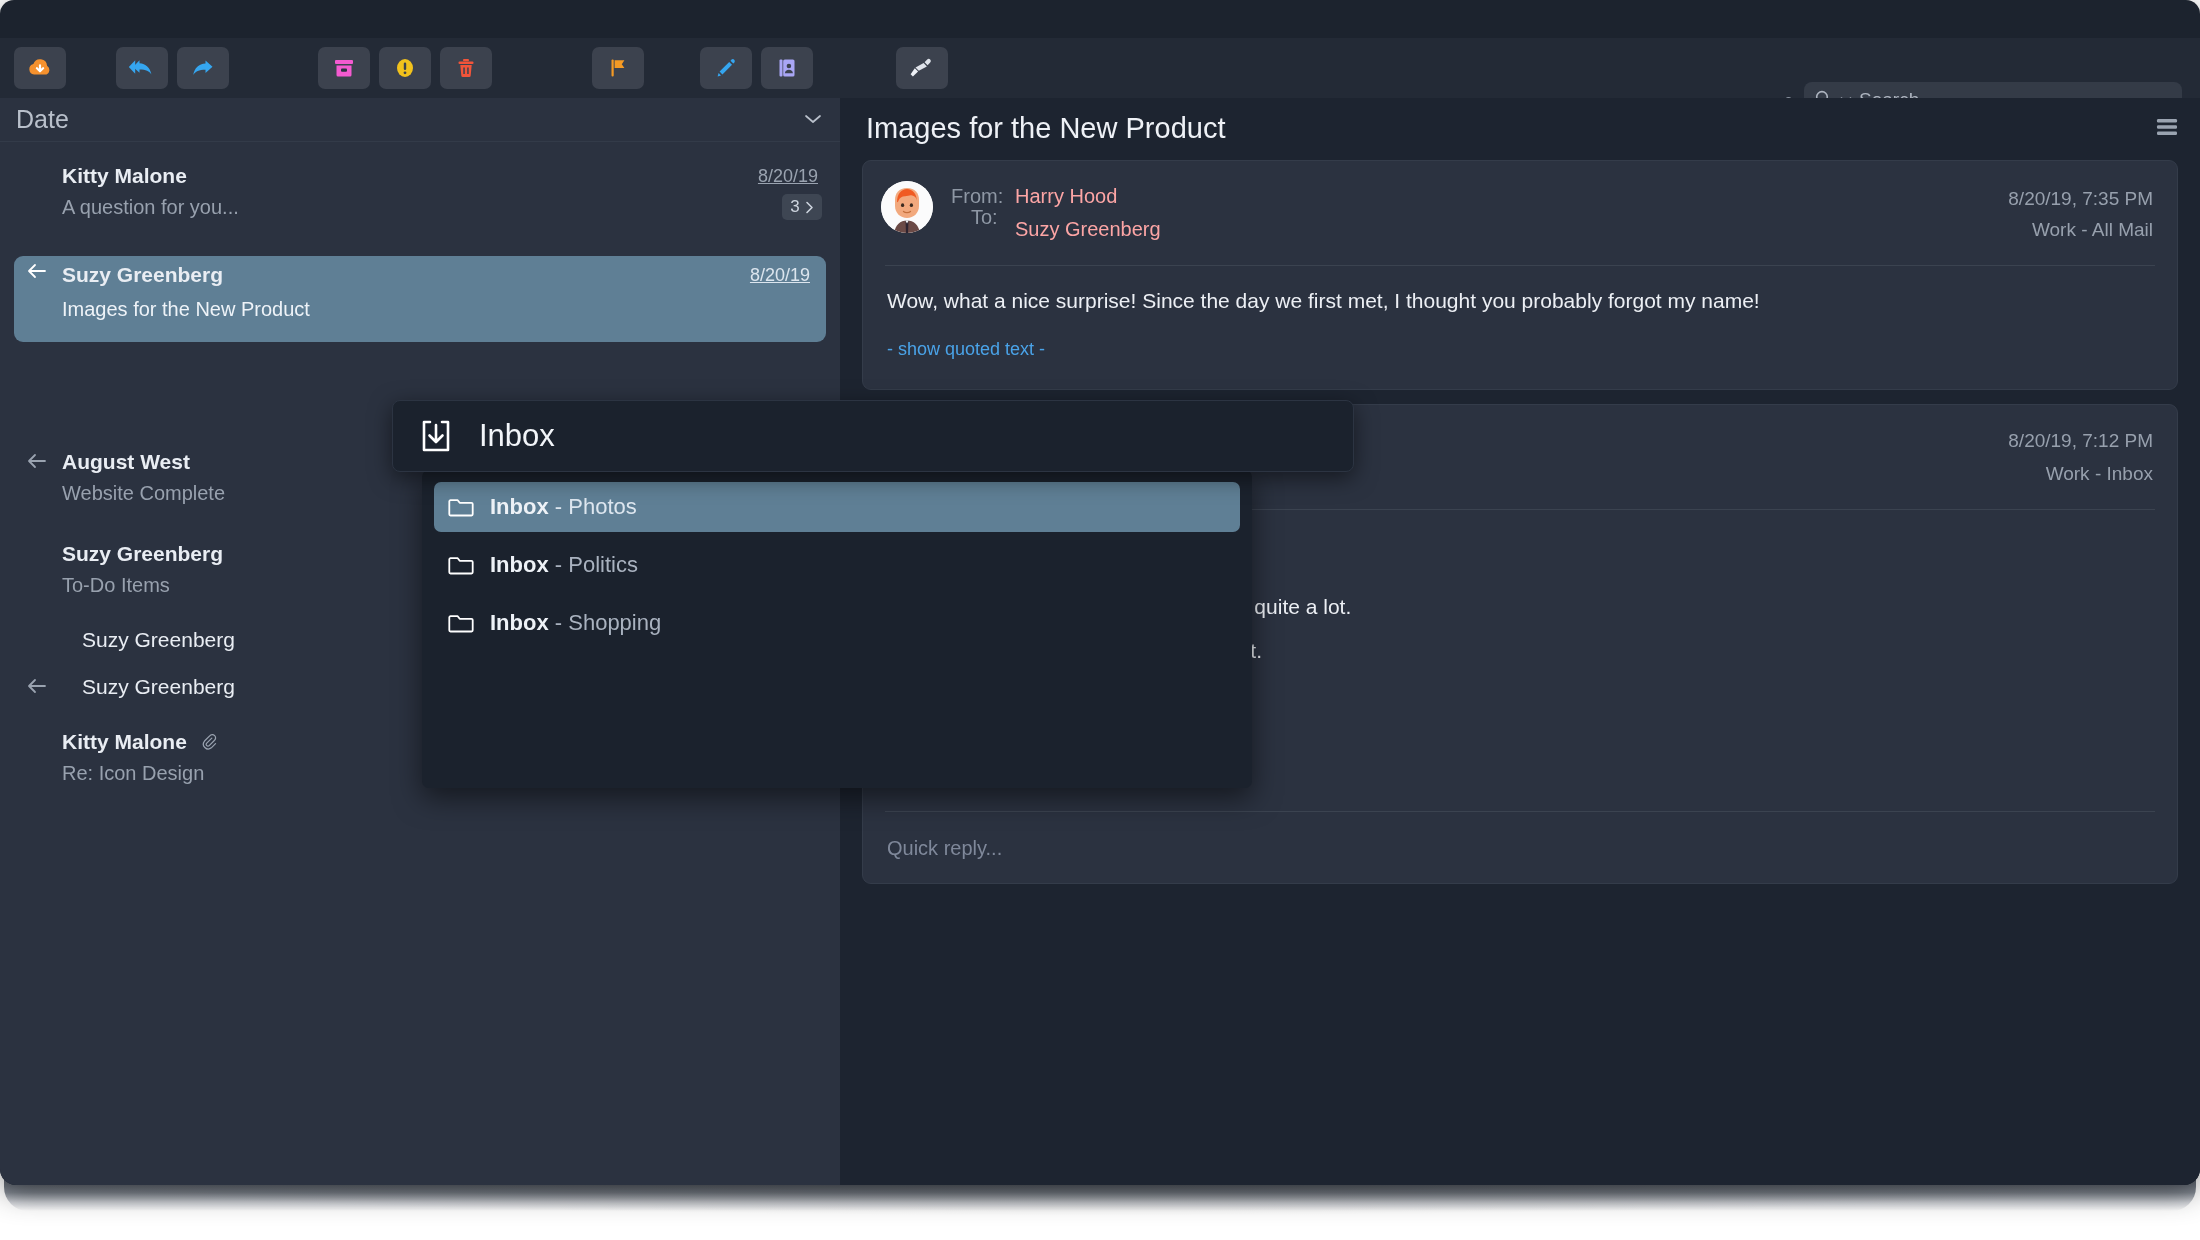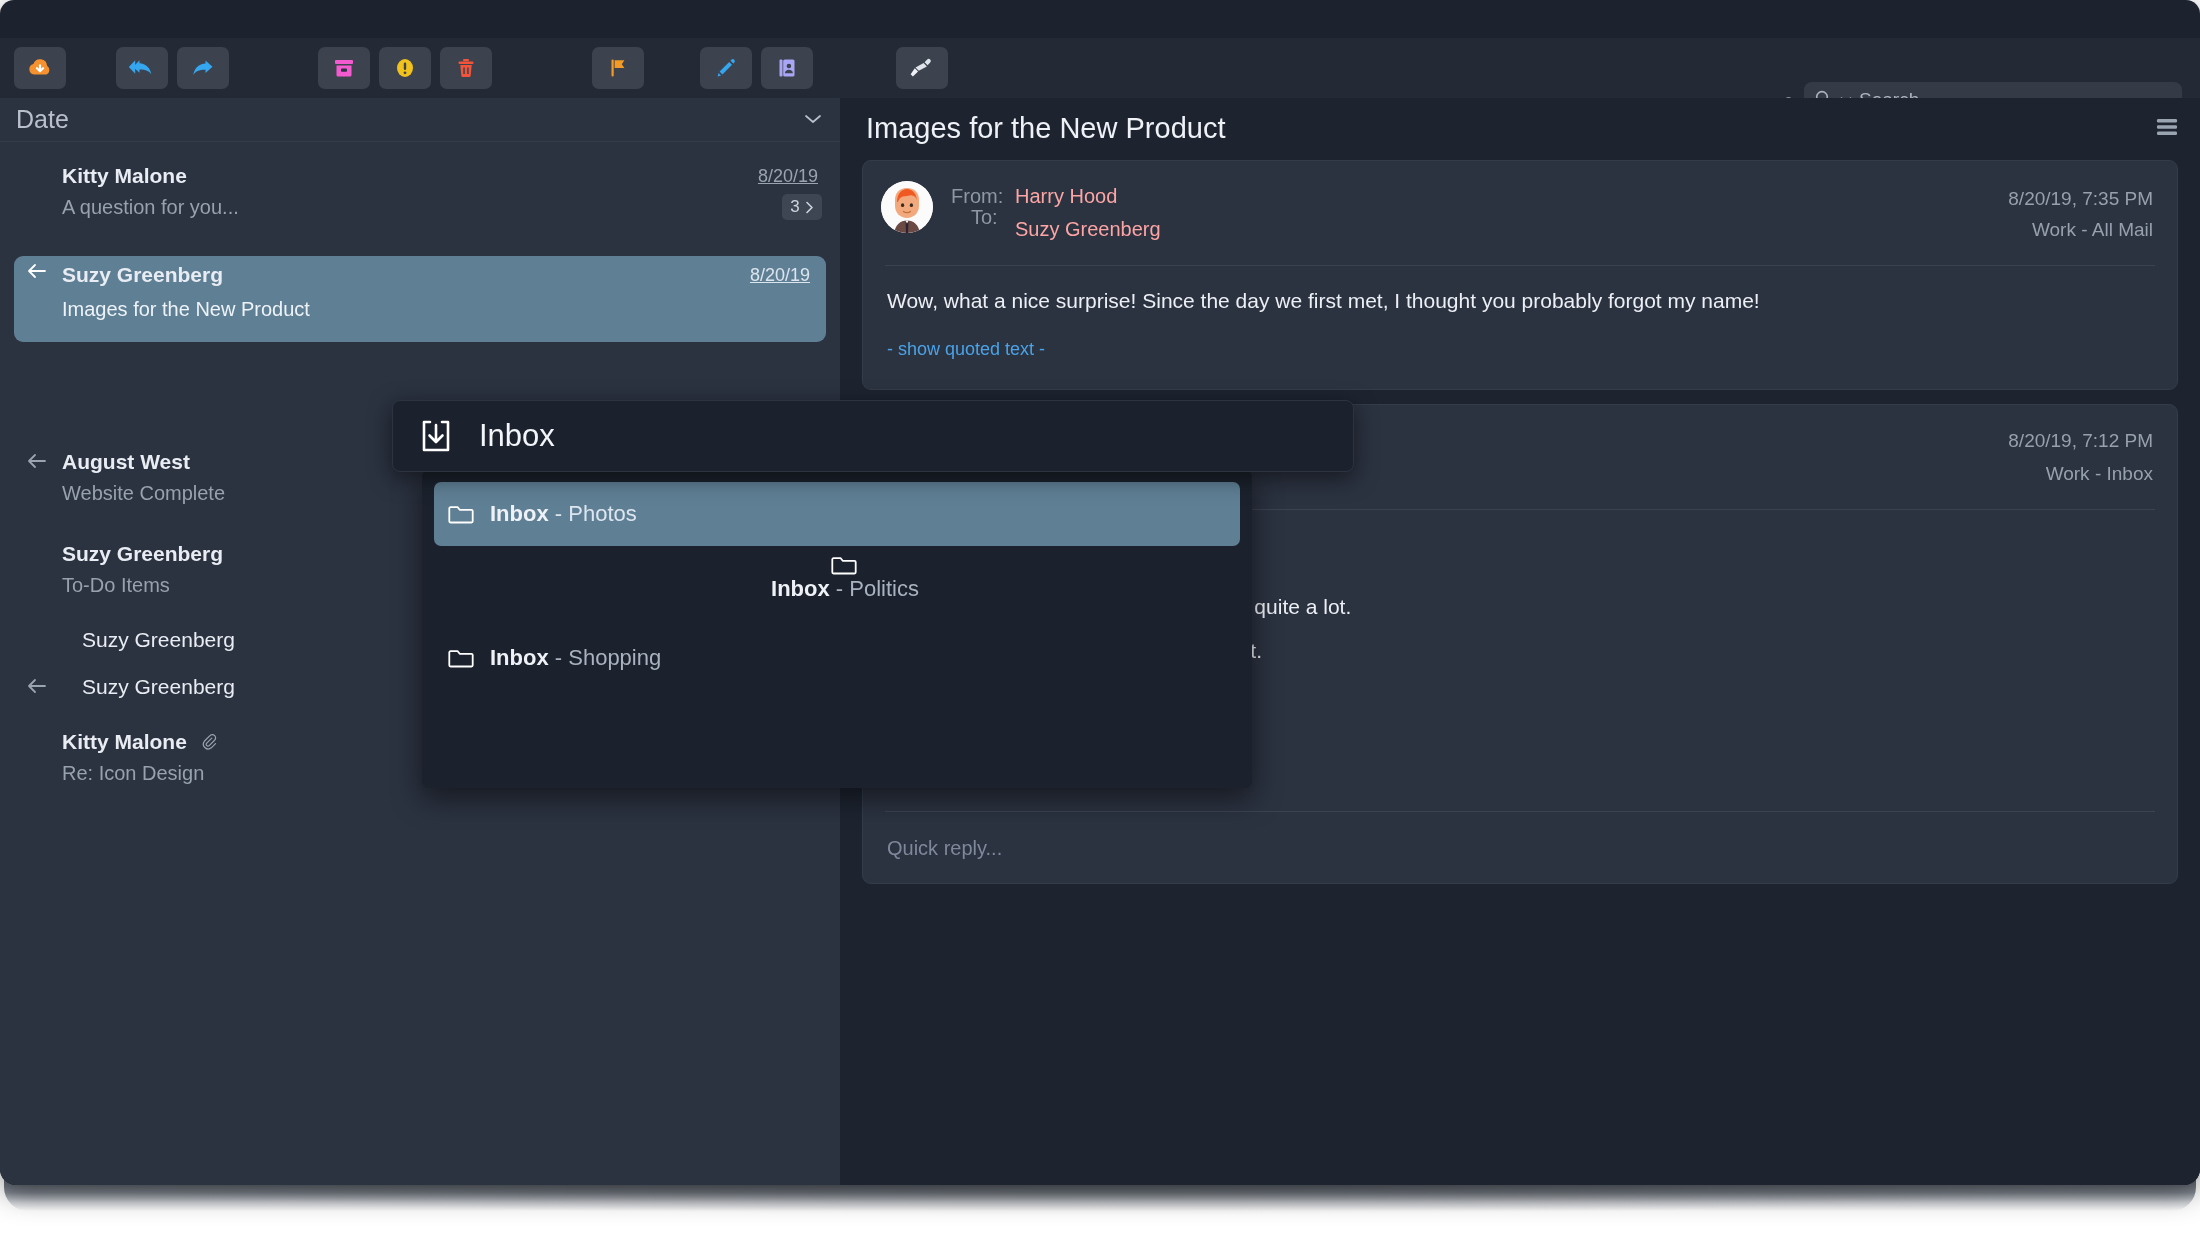--- a/index.html
+++ b/index.html
@@ -160,21 +160,21 @@
   .ov-title .t-ico{margin-left:22px;display:flex;align-items:center;}
   .ov-title .t-txt{margin-left:22px;font-size:31px;color:#f2f5f9;}
   .ov-list{
     position:absolute;left:422px;top:470px;width:830px;height:318px;
     background:#1b222d;border-radius:7px;
     box-shadow:0 10px 28px rgba(0,0,0,.5);
     z-index:39;
     padding-top:12px;box-sizing:border-box;
   }
   .ov-item{
-    position:relative;margin:0 12px;height:64px;border-radius:7px;
+    position:relative;margin:0 12px;height:50px;border-radius:7px;
     display:flex;align-items:center;cursor:default;
   }
   .ov-item.sel{background:#5f7f95;}
   .ov-item .f-ico{margin-left:14px;display:flex;align-items:center;}
   .ov-item .f-txt{margin-left:16px;font-size:22px;color:#eef2f7;}
   .ov-item .f-txt b{font-weight:bold;}
   .ov-item .f-txt span{color:#a9b2bf;font-weight:normal;}
   .ov-item.sel .f-txt span{color:#dde6ef;}
 </style>
 </head>
@@ -439,21 +439,21 @@
 
     <div class="ov-list">
       <div class="ov-item sel">
         <span class="f-ico">
           <svg width="26" height="22" viewBox="0 0 26 22">
               <path d="M2.5 4.2h7.2l2 2.6h11.8c.7 0 1.2.6 1.2 1.3v10.2c0 .7-.5 1.2-1.2 1.2H2.5c-.7 0-1.2-.5-1.2-1.2V5.4c0-.7.5-1.2 1.2-1.2z" fill="none" stroke="#ffffff" stroke-width="1.8" stroke-linejoin="round"></path>
             </svg>
         </span>
         <span class="f-txt"><b>Inbox</b><span> - </span><span>Photos</span></span>
       </div>
-      <div class="ov-item" style="margin-top:8px;flex-direction:column;">
+      <div class="ov-item" style="margin-top:8px;">
         <span class="f-ico">
           <svg width="26" height="22" viewBox="0 0 26 22">
               <path d="M2.5 4.2h7.2l2 2.6h11.8c.7 0 1.2.6 1.2 1.3v10.2c0 .7-.5 1.2-1.2 1.2H2.5c-.7 0-1.2-.5-1.2-1.2V5.4c0-.7.5-1.2 1.2-1.2z" fill="none" stroke="#ffffff" stroke-width="1.8" stroke-linejoin="round"></path>
             </svg>
         </span>
         <span class="f-txt"><b>Inbox</b><span> - </span><span>Politics</span></span>
       </div>
       <div class="ov-item" style="margin-top:8px;">
         <span class="f-ico">
           <svg width="26" height="22" viewBox="0 0 26 22">

